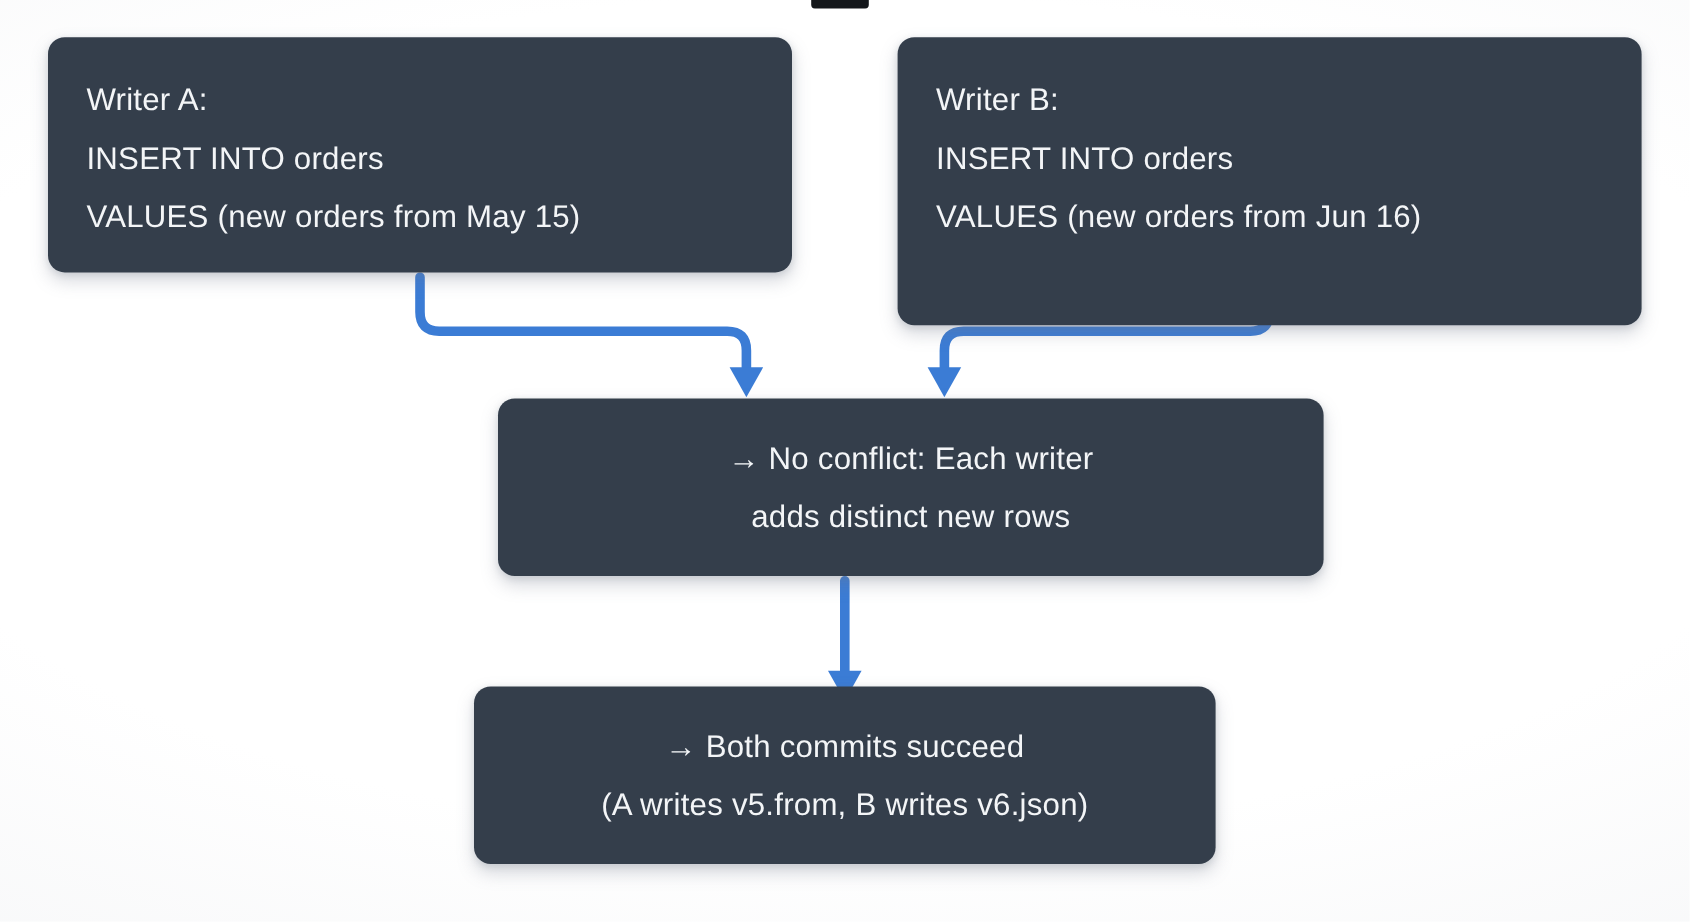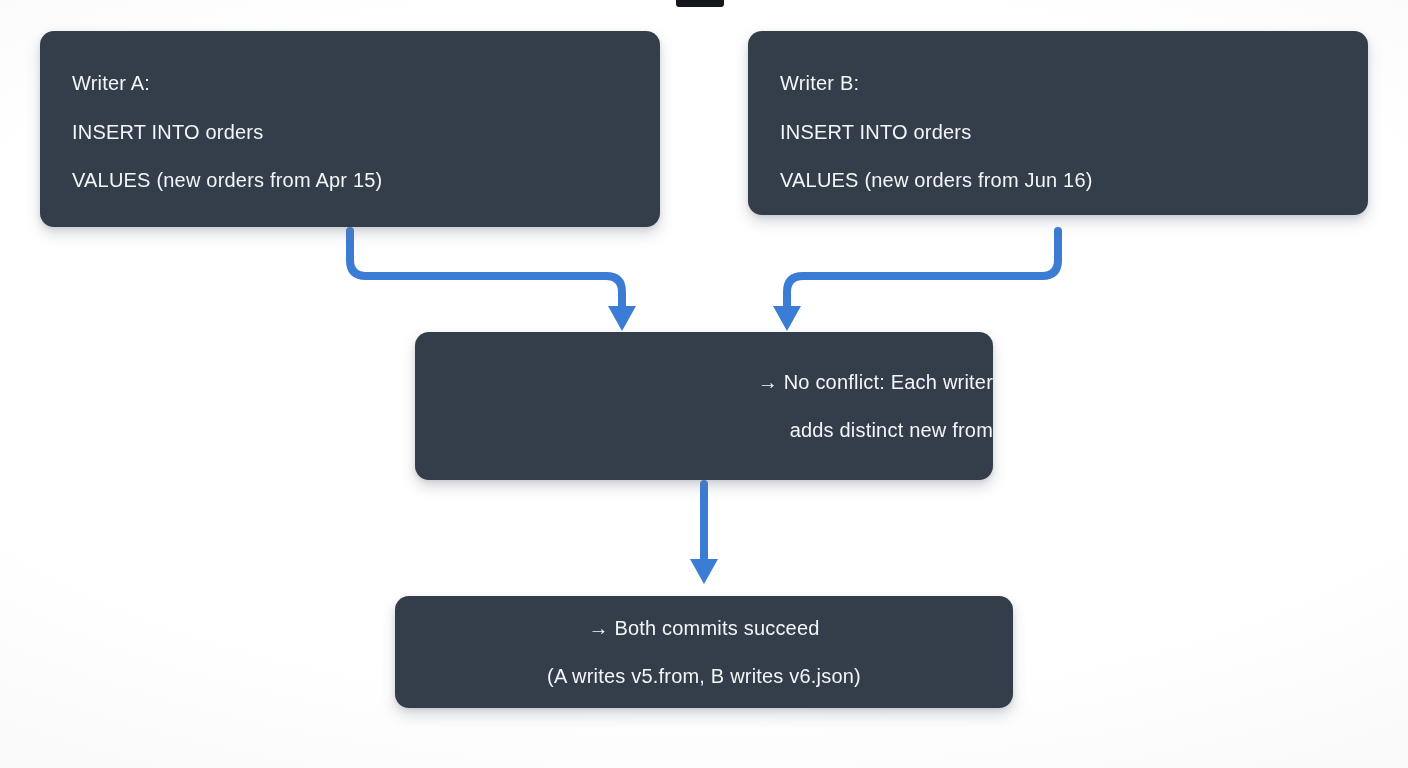--- a/index.html
+++ b/index.html
@@ -10,37 +10,37 @@
     position: relative;
   }
   .canvas { position: absolute; inset: 0; }
 
   .node {
     position: absolute;
     background: var(--node-bg, #343e4b);
     color: var(--node-text, #f3f5f7);
     border-radius: 14px;
     box-shadow: 0 7px 14px rgba(110,120,135,0.28), 0 2px 5px rgba(110,120,135,0.18);
-    font-size: 20px;
+    font-size: 26px;
     line-height: 48.5px;
     letter-spacing: 0.2px;
   }
   .node .line { display: block; white-space: nowrap; }
 
   .node-left-align { padding: 28px 32px 24px 32px; text-align: left; }
   .node-centered {
     display: flex; flex-direction: column;
     align-items: center; justify-content: center;
     text-align: center;
   }
 
   #node-writer-a { left: 40px;  top: 31px;  width: 620px; height: 196px; }
-  #node-writer-b { left: 748px; top: 31px;  width: 620px; height: 184px; }
-  #node-merge    { left: 415px; top: 332px; width: 578px; height: 148px; align-items: flex-end; }
-  #node-result   { left: 395px; top: 596px; width: 618px; height: 112px; }
+  #node-writer-b { left: 748px; top: 31px;  width: 620px; height: 240px; }
+  #node-merge    { left: 415px; top: 332px; width: 688px; height: 148px; }
+  #node-result   { left: 395px; top: 572px; width: 618px; height: 148px; }
 
   .connector { position: absolute; inset: 0; width: 1408px; height: 768px; pointer-events: none; }
   .connector path {
     fill: none;
     stroke: var(--arrow, #3b7cd5);
     stroke-width: 8;
     stroke-linecap: round;
     stroke-linejoin: round;
   }
   .connector polygon { fill: var(--arrow, #3b7cd5); }
@@ -70,32 +70,32 @@
     </g>
     <g>
       <path d="M 704 484 L 704 561"></path>
       <polygon points="690,559 718,559 704,584"></polygon>
     </g>
   </svg>
 
   <div class="node node-left-align" id="node-writer-a">
     <span class="line">Writer A:</span>
     <span class="line">INSERT INTO orders</span>
-    <span class="line">VALUES (new orders from Apr 15)</span>
+    <span class="line">VALUES (new orders from May 15)</span>
   </div>
 
   <div class="node node-left-align" id="node-writer-b">
     <span class="line">Writer B:</span>
     <span class="line">INSERT INTO orders</span>
     <span class="line">VALUES (new orders from Jun 16)</span>
   </div>
 
   <div class="node node-centered" id="node-merge">
     <span class="line">→ No conflict: Each writer</span>
-    <span class="line">adds distinct new from</span>
+    <span class="line">adds distinct new rows</span>
   </div>
 
   <div class="node node-centered" id="node-result">
     <span class="line">→ Both commits succeed</span>
     <span class="line">(A writes v5.from, B writes v6.json)</span>
   </div>
 
 </div>
 
 </body></html>

